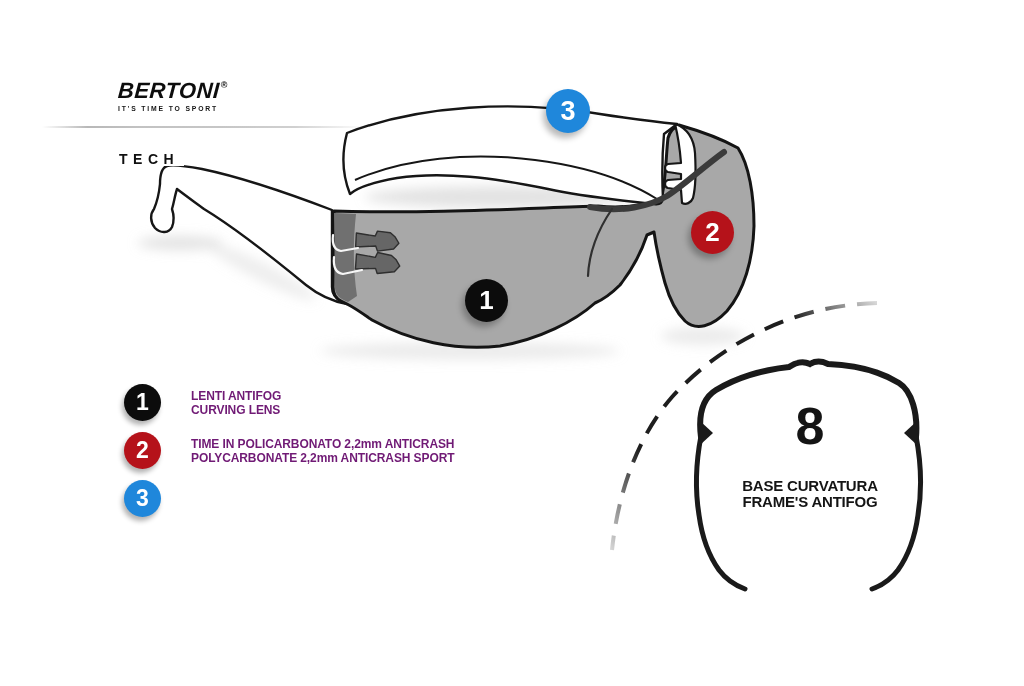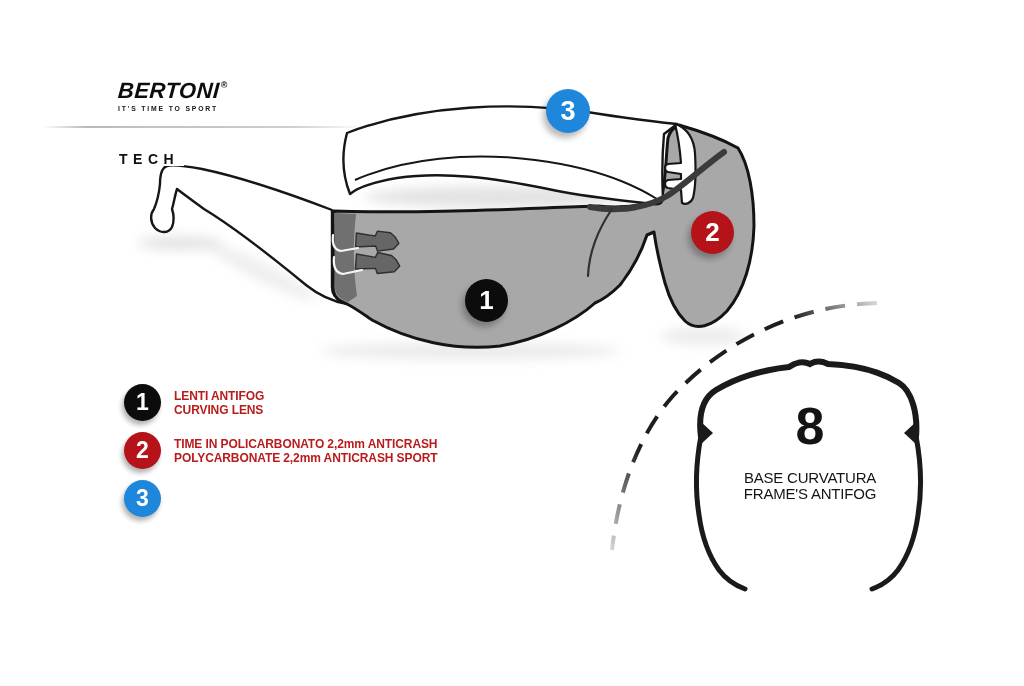--- a/index.html
+++ b/index.html
@@ -28,28 +28,28 @@
   .m2{left:691px;top:211px;width:43px;height:43px;background:#b5121a;font-size:26px;}
   .m3{left:546px;top:89px;width:44px;height:44px;background:#1f87db;font-size:27px;}
 
   
   .legend{position:absolute;left:124px;top:384px;z-index:5;}
   .legend-row{display:flex;align-items:center;margin-bottom:11px;}
   .legend-badge{width:37px;height:37px;border-radius:50%;flex:0 0 37px;display:flex;
                 align-items:center;justify-content:center;color:#fff;font-weight:bold;
                 font-size:23px;box-shadow:-2px 4px 5px rgba(0,0,0,.3);}
   .b1{background:#0c0c0c}.b2{background:#b5121a}.b3{background:#1f87db}
-  .legend-text{margin-left:13px;font-size:12px;font-weight:bold;line-height:14px;
-               color:#b91c1c;letter-spacing:-.1px;white-space:nowrap;}
+  .legend-text{margin-left:30px;font-size:12px;font-weight:bold;line-height:14px;
+               color:#701a75;letter-spacing:-.1px;white-space:nowrap;}
 
   
   .curvature{position:absolute;left:702px;top:400px;width:216px;text-align:center;
              color:#141414;z-index:5;}
   .curvature-value{font-size:52px;font-weight:bold;line-height:1;letter-spacing:0;}
-  .curvature-labels{margin-top:18px;font-size:15px;font-weight:normal;line-height:16px;letter-spacing:-.2px;}
+  .curvature-labels{margin-top:26px;font-size:15px;font-weight:bold;line-height:16px;letter-spacing:-.2px;}
 </style>
 </head>
 <body>
 
 <div class="stage">
 
   <svg class="art" viewBox="0 0 1024 686">
     <defs>
       <filter id="soft" x="-60%" y="-60%" width="220%" height="220%">
         <feGaussianBlur stdDeviation="6"></feGaussianBlur>

